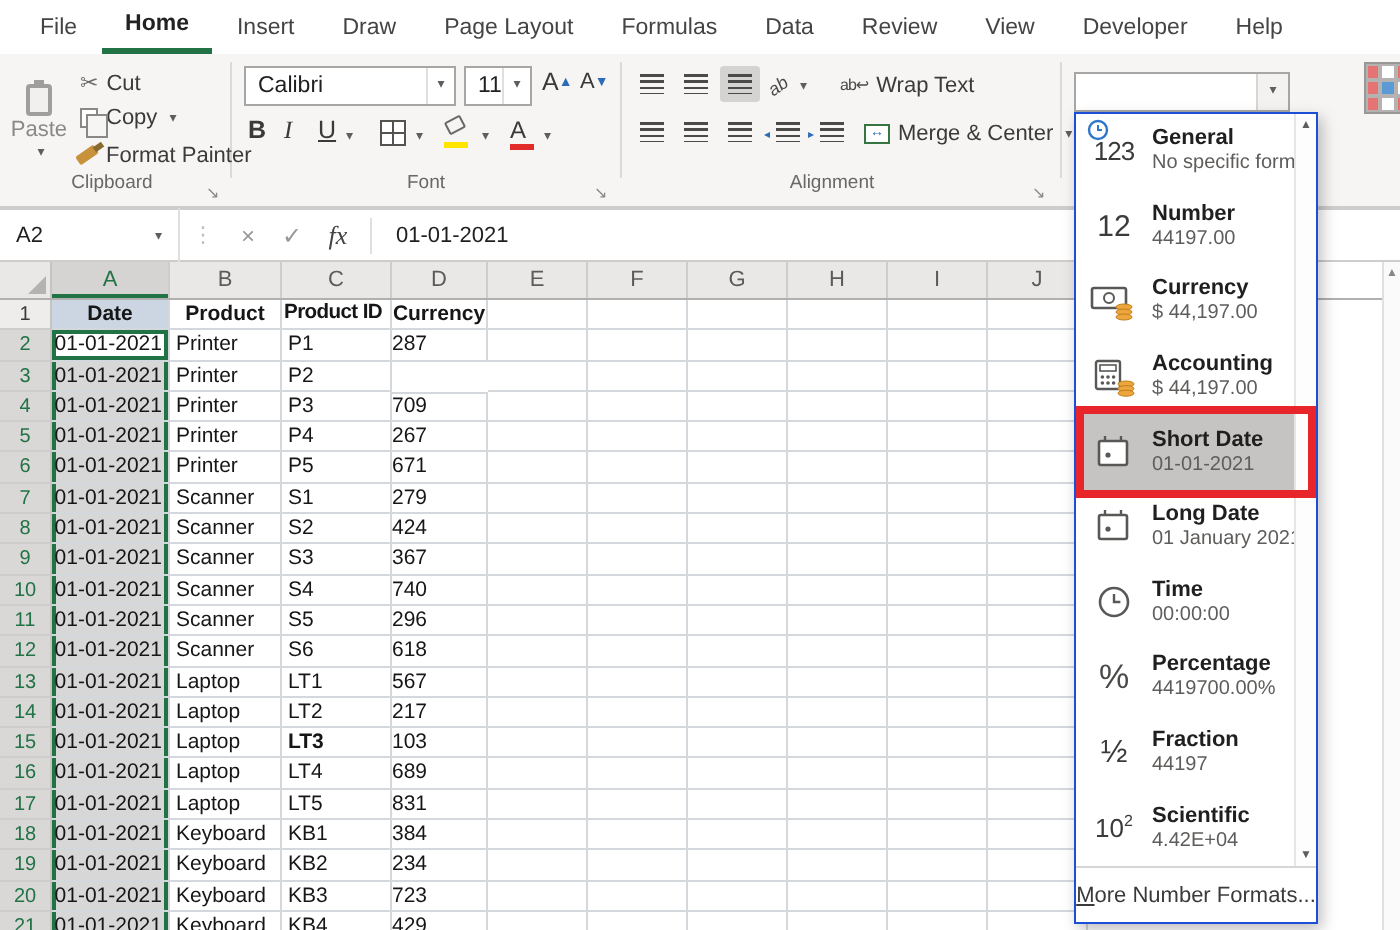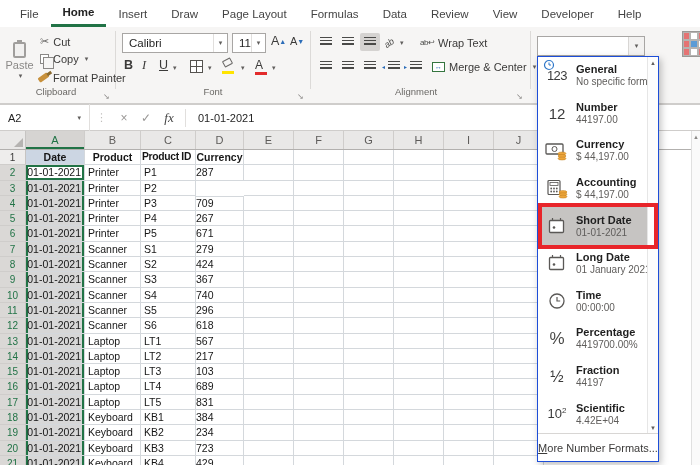--- a/index.html
+++ b/index.html
@@ -481,21 +481,21 @@
           <div class="cell" style="width: 50px;"></div>
           <div class="cell" style="width: 50px;"></div>
           <div class="cell" style="width: 50px;"></div>
           <div class="cell" style="width: 50px;"></div>
           <div class="cell" style="width: 50px;"></div>
         </div>
         <div class="row">
           <div class="rh">15</div>
           <div class="cell dcell selgray" style="width: 59px;">01-01-2021</div>
           <div class="cell txt" style="width: 56px;">Laptop</div>
-          <div class="cell txt" style="width: 55px;">LT3</div>
+          <div class="cell txt" style="width: 55px; font-weight: bold;">LT3</div>
           <div class="cell num" style="width: 48px;">103</div>
           <div class="cell" style="width: 50px;"></div>
           <div class="cell" style="width: 50px;"></div>
           <div class="cell" style="width: 50px;"></div>
           <div class="cell" style="width: 50px;"></div>
           <div class="cell" style="width: 50px;"></div>
           <div class="cell" style="width: 50px;"></div>
         </div>
         <div class="row">
           <div class="rh">16</div>

